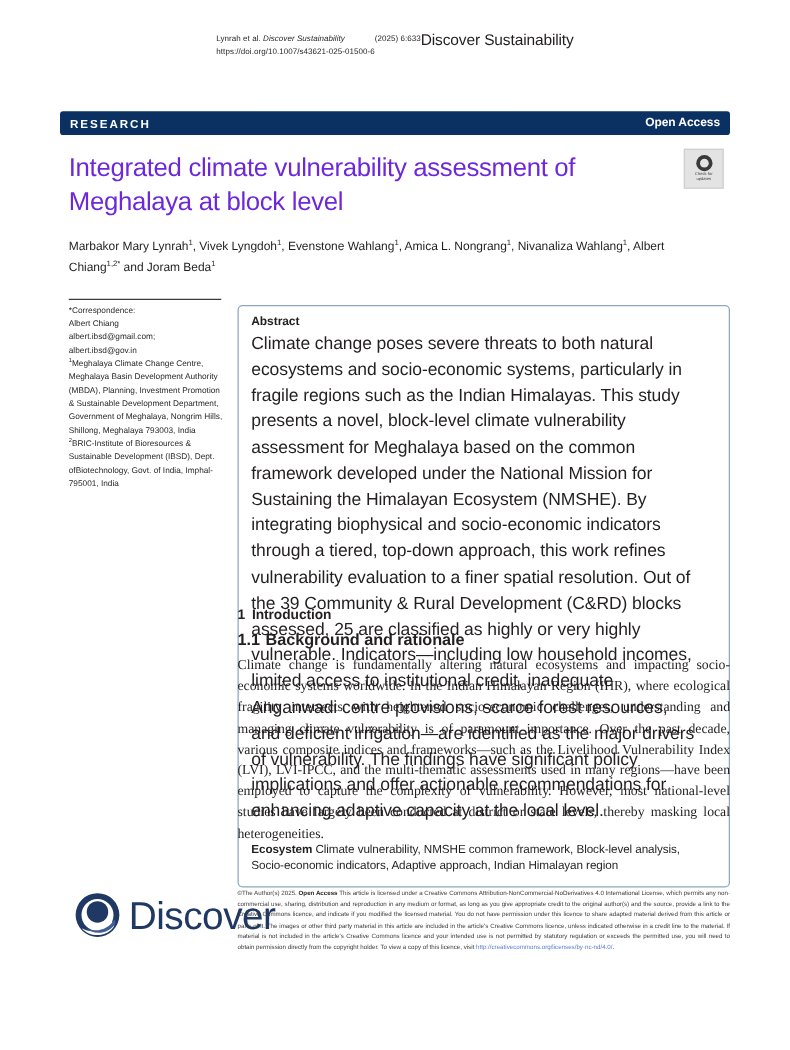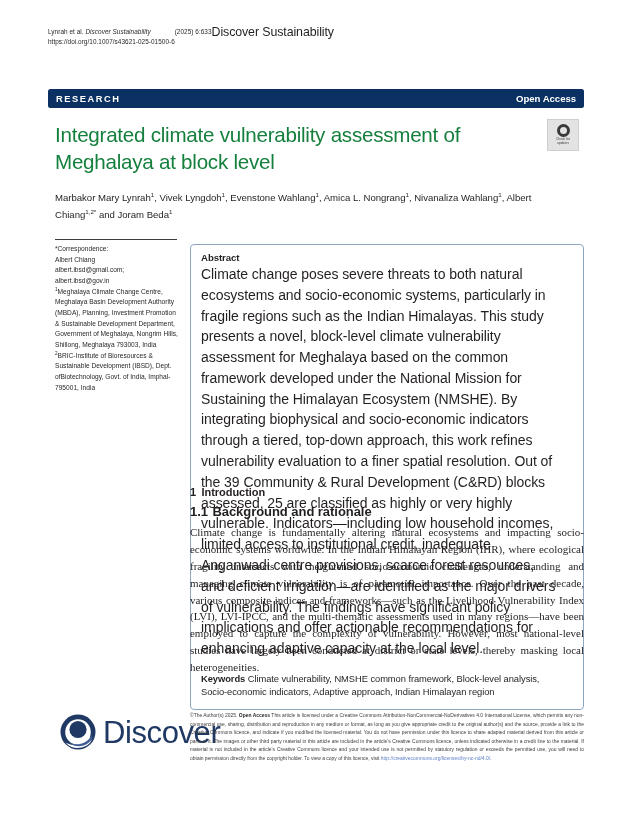--- a/index.html
+++ b/index.html
@@ -23,21 +23,21 @@
     overflow: hidden;
   }
 
   
   .runhead {
     position: absolute;
     left: 48px;
     top: 27px;
     width: 536px;
     display: flex;
-    justify-content: flex-start;
+    justify-content: center;
     align-items: flex-start;
   }
   .runhead-left {
     font-size: 6.4px;
     line-height: 1.55;
     color: #231f20;
     letter-spacing: 0.05px;
   }
   .runhead-cite {
     white-space: nowrap;
@@ -87,21 +87,21 @@
   }
 
   
   .title {
     position: absolute;
     left: 55px;
     top: 122px;
     width: 470px;
     font-size: 20.6px;
     line-height: 1.31;
-    color: #15803d;
+    color: #6d28d9;
     letter-spacing: -0.25px;
     font-weight: normal;
     margin: 0;
   }
 
   
   .crossmark {
     position: absolute;
     left: 547px;
     top: 119px;
@@ -335,21 +335,21 @@
     <p>Albert Chiang</p>
     <p>albert.ibsd@gmail.com;</p>
     <p>albert.ibsd@gov.in</p>
     <p><sup>1</sup><span>Meghalaya Climate Change Centre, Meghalaya Basin Development Authority (MBDA), Planning, Investment Promotion &amp; Sustainable Development Department, Government of Meghalaya, Nongrim Hills, Shillong, Meghalaya 793003, India</span></p>
     <p><sup>2</sup><span>BRIC-Institute of Bioresources &amp; Sustainable Development (IBSD), Dept. ofBiotechnology, Govt. of India, Imphal-795001, India</span></p>
   </div>
 
   <div class="abstract-box">
     <div class="abstract-heading">Abstract</div>
     <p class="abstract-body">Climate change poses severe threats to both natural ecosystems and socio-economic systems, particularly in fragile regions such as the Indian Himalayas. This study presents a novel, block-level climate vulnerability assessment for Meghalaya based on the common framework developed under the National Mission for Sustaining the Himalayan Ecosystem (NMSHE). By integrating biophysical and socio-economic indicators through a tiered, top-down approach, this work refines vulnerability evaluation to a finer spatial resolution. Out of the 39 Community &amp; Rural Development (C&amp;RD) blocks assessed, 25 are classified as highly or very highly vulnerable. Indicators—including low household incomes, limited access to institutional credit, inadequate Anganwadi centre provisions, scarce forest resources, and deficient irrigation—are identified as the major drivers of vulnerability. The findings have significant policy implications and offer actionable recommendations for enhancing adaptive capacity at the local level.</p>
-    <p class="keywords"><span class="kw-label">Keywords</span><span>Climate vulnerability, NMSHE common framework, Block-level analysis, Socio-economic indicators, Adaptive approach, Indian Himalayan region</span></p>
+    <p class="keywords"><span class="kw-label">Ecosystem</span><span>Climate vulnerability, NMSHE common framework, Block-level analysis, Socio-economic indicators, Adaptive approach, Indian Himalayan region</span></p>
   </div>
 
   <div class="section">
     <div class="h1"><span class="num">1</span><span>Introduction</span></div>
     <div class="h2"><span class="num">1.1</span><span>Background and rationale</span></div>
     <p class="bodytext">Climate change is fundamentally altering natural ecosystems and impacting socio-economic systems worldwide. In the Indian Himalayan Region (IHR), where ecological fragility intersects with heightened socio-economic challenges, understanding and managing climate vulnerability is of paramount importance. Over the past decade, various composite indices and frameworks—such as the Livelihood Vulnerability Index (LVI), LVI-IPCC, and the multi-thematic assessments used in many regions—have been employed to capture the complexity of vulnerability. However, most national-level studies have largely been conducted at district or state levels, thereby masking local heterogeneities.</p>
   </div>
 
   <div class="logo">
     <div class="logo-mark">

